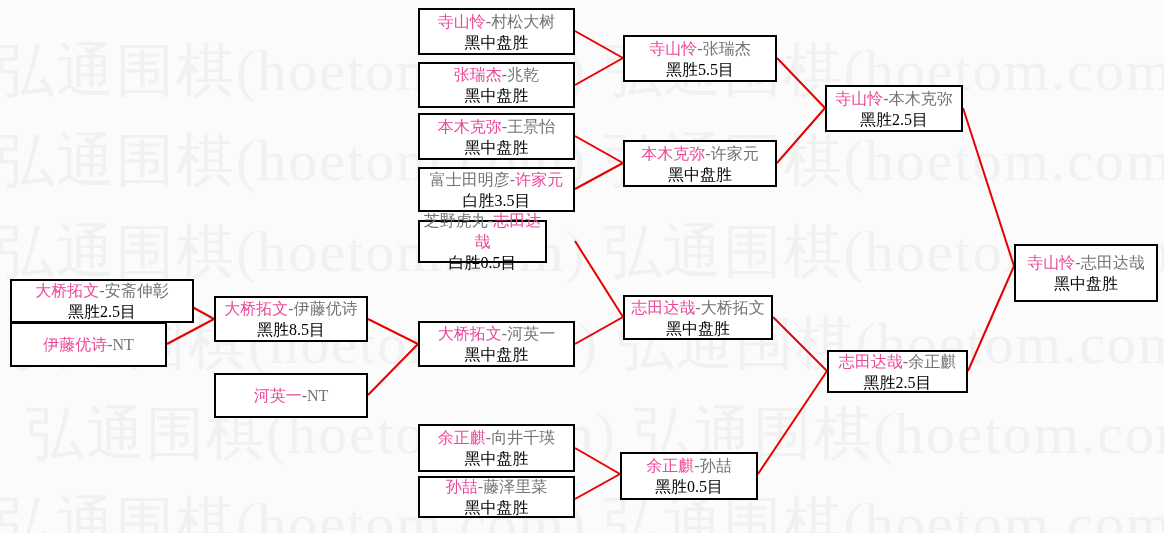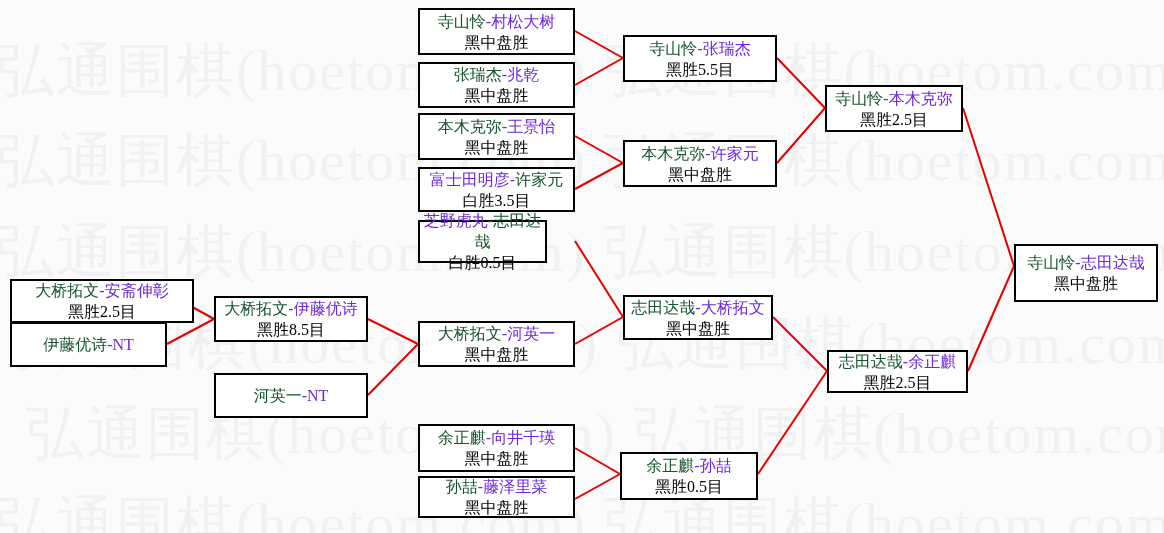--- a/index.html
+++ b/index.html
@@ -51,22 +51,22 @@
     z-index: 2;
     display: flex;
     flex-direction: column;
     justify-content: center;
     align-items: center;
     text-align: center;
     font-size: 16px;
     line-height: 21px;
     color: #000000;
   }
-  .node .red { color: #14532d; }
-  .node .blk { color: #6d28d9; }
+  .node .red { color: #ec4899; }
+  .node .blk { color: #737373; }
   .node .line2:empty { display: none; }
 </style>
 </head>
 <body>
 
 <div id="canvas">
 
   <div class="wm-row">弘通围棋(hoetom.com) 弘通围棋(hoetom.com) 弘通围棋(hoetom.com)</div>
   <div class="wm-row">弘通围棋(hoetom.com) 弘通围棋(hoetom.com) 弘通围棋(hoetom.com)</div>
   <div class="wm-row">弘通围棋(hoetom.com) 弘通围棋(hoetom.com) 弘通围棋(hoetom.com)</div>

